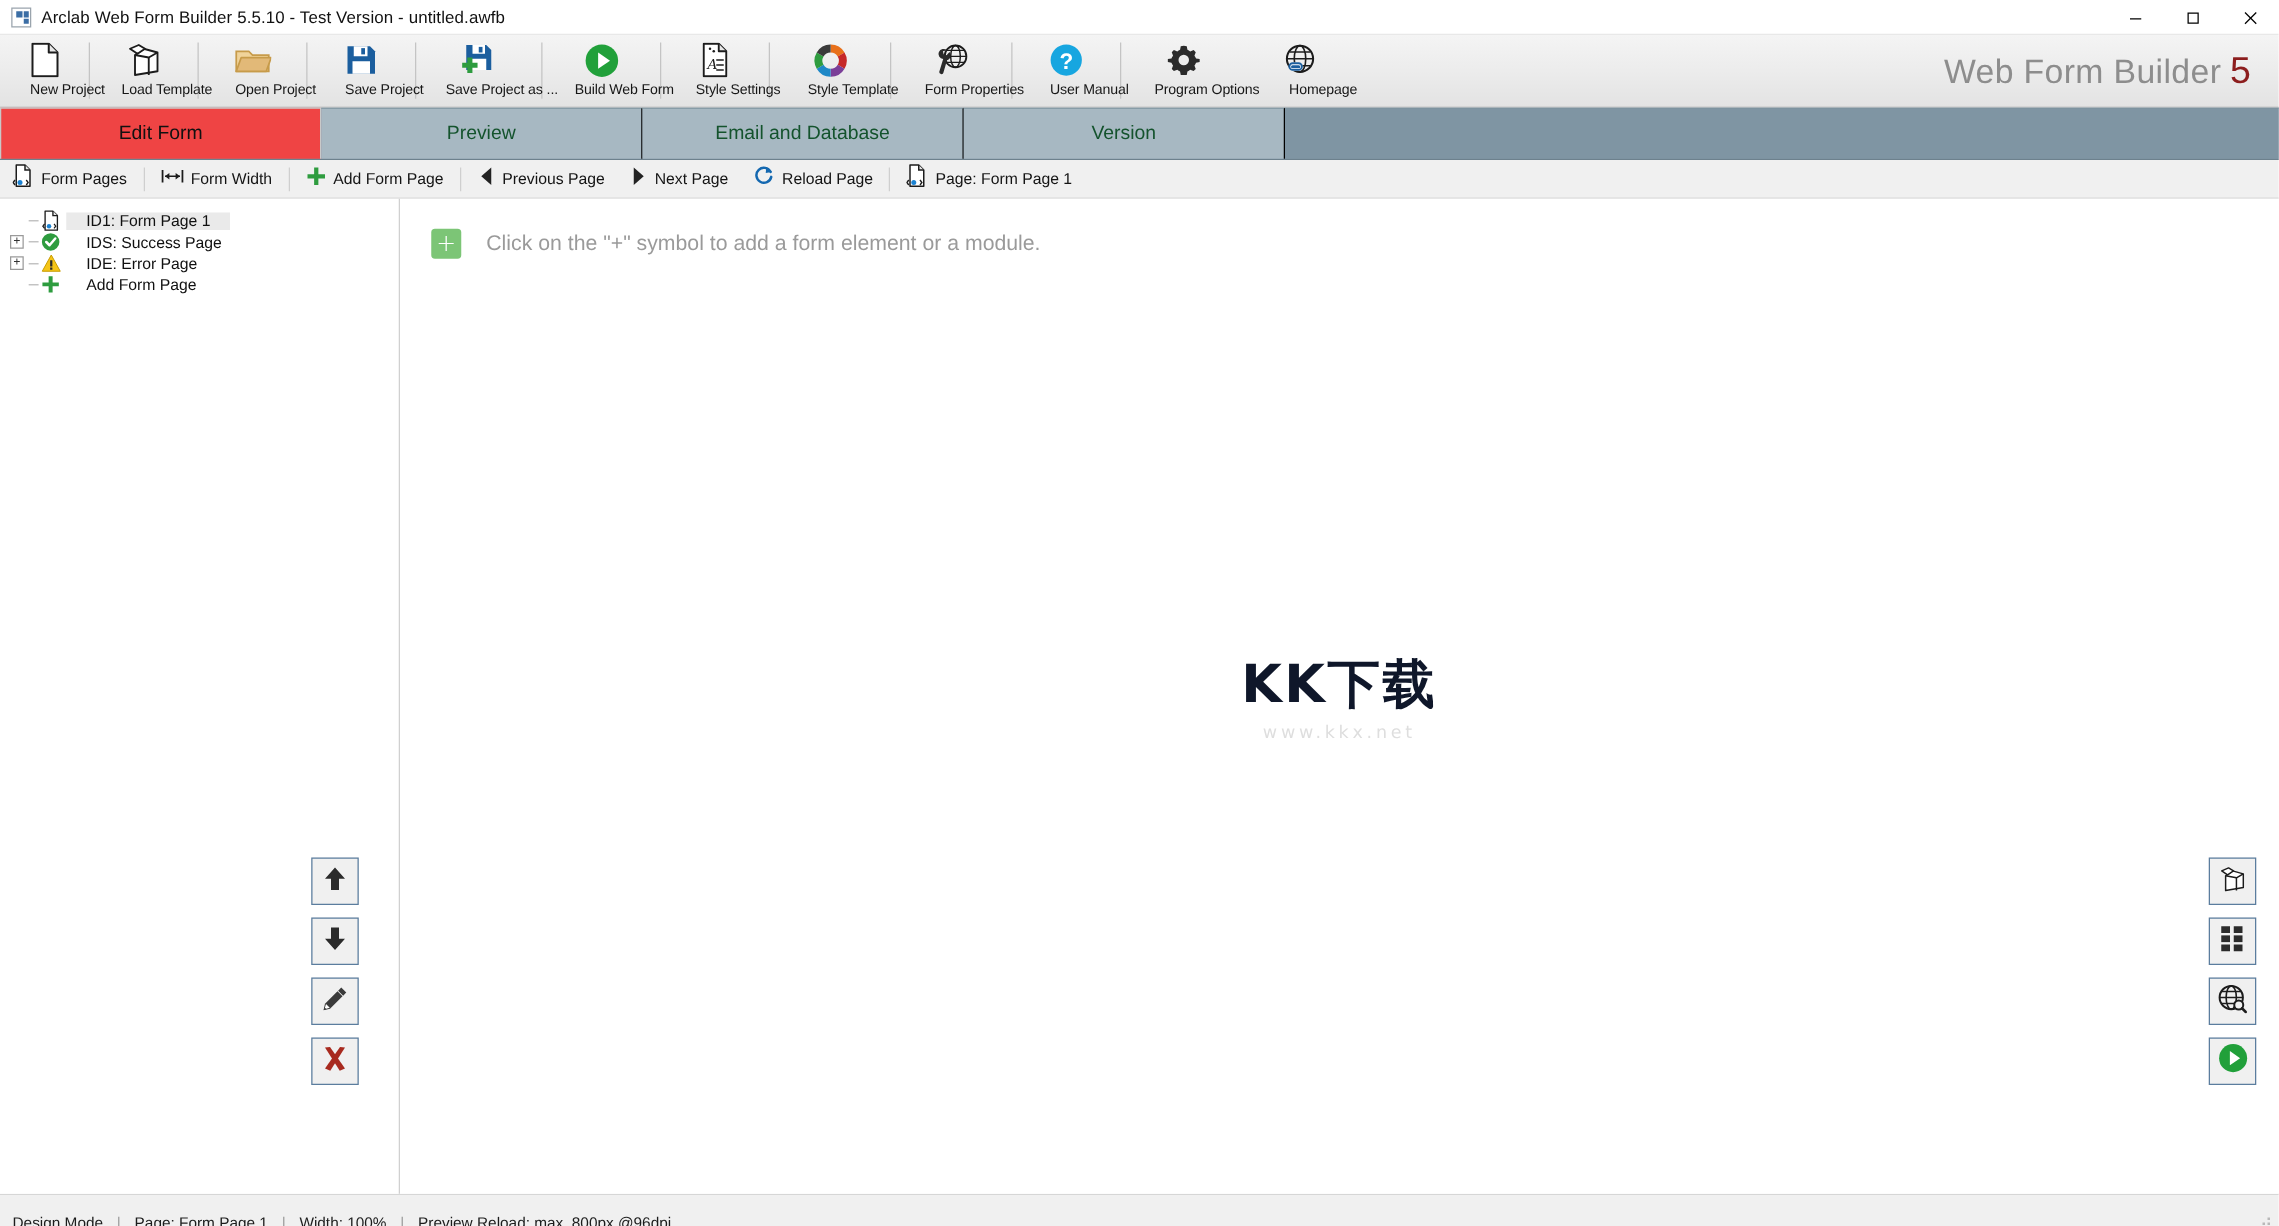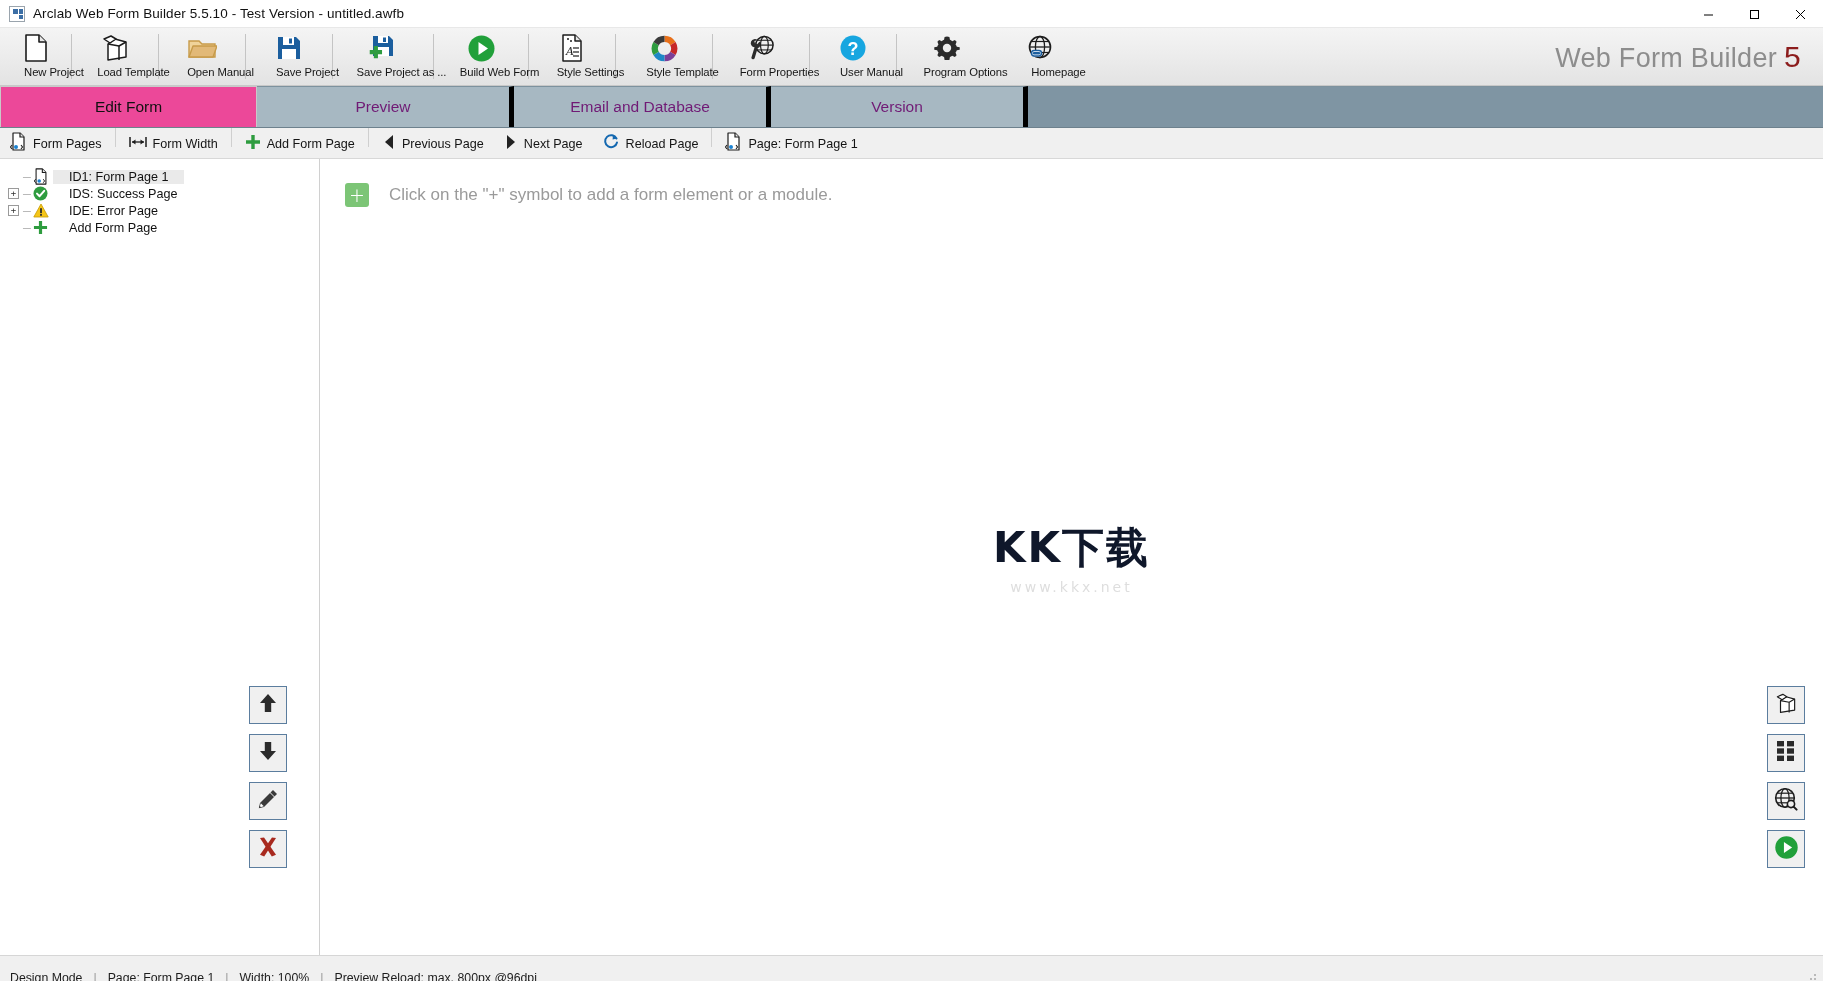--- a/index.html
+++ b/index.html
@@ -62,36 +62,36 @@
   #brand .num{ color:#8c1d1d; font-size:30px; margin-left:7px;}
 
   
   #tabs{
     height:42px;width:100%;display:flex;
     background:#7f95a3;
     border-bottom:1px solid #6d818d;
   }
   .tab{
     width:257px; display:flex;align-items:center;justify-content:center;
-    font-size:15.5px;color:#701a75;
+    font-size:15.5px;color:#14532d;
     background:#a7b8c2;
-    border-right:5px solid #000000;
+    border-right:1px solid #000000;
     border-top:1px solid #7d929e;
     cursor:default;
   }
   .tab.active{
-    background:#ec4899; color:#111;
+    background:#ef4444; color:#111;
     border-top:1px solid #c9c9c9; border-right:1px solid #c9c9c9;
     border-left:1px solid #c9c9c9;
   }
   #tabs .filler{ flex:1; background:#7f95a3; border-top:1px solid #7d929e;}
 
   
   #subtoolbar{
-    height:31px;width:100%;display:flex;
+    height:31px;width:100%;display:flex;align-items:center;
     background:#f0f0f0; border-bottom:1px solid #d8d8d8;
   }
   .st-item{
     display:flex;align-items:center;height:31px;padding:0 10px;gap:6px;cursor:default;
   }
   .st-item .lbl{font-size:12.6px;color:#141414;white-space:nowrap;}
   .st-sep{width:1px;height:19px;background:#cfcfcf;margin:0 3px;flex:none;}
 
   
   #body{
@@ -233,21 +233,21 @@
   </div>
   <div class="tb-sep"></div>
 
   <div class="tb-item tb-wide">
     <span class="ico">
       <svg width="30" height="26" viewBox="0 0 30 26">
         <path d="M2 6 h10 l3 3 h13 v13 H2 Z" fill="#f0d39a" stroke="#c79b4a" stroke-width="1.4"></path>
         <path d="M2 22 L6 11 h24 L26 22 Z" fill="#e2b978" stroke="#c79b4a" stroke-width="1.4" stroke-linejoin="round"></path>
       </svg>
     </span>
-    <span class="lbl">Open Manual</span>
+    <span class="lbl">Open Project</span>
   </div>
   <div class="tb-sep"></div>
 
   <div class="tb-item tb-wide">
     <span class="ico">
       <svg width="26" height="26" viewBox="0 0 26 26">
         <path d="M2 2 h18 l4 4 v18 H2 Z" fill="#1b5e9e"></path>
         <rect x="7" y="2" width="11" height="8" fill="#fff"></rect>
         <rect x="13" y="3.5" width="3" height="5" fill="#1b5e9e"></rect>
         <rect x="6" y="14" width="14" height="10" fill="#fff"></rect>

